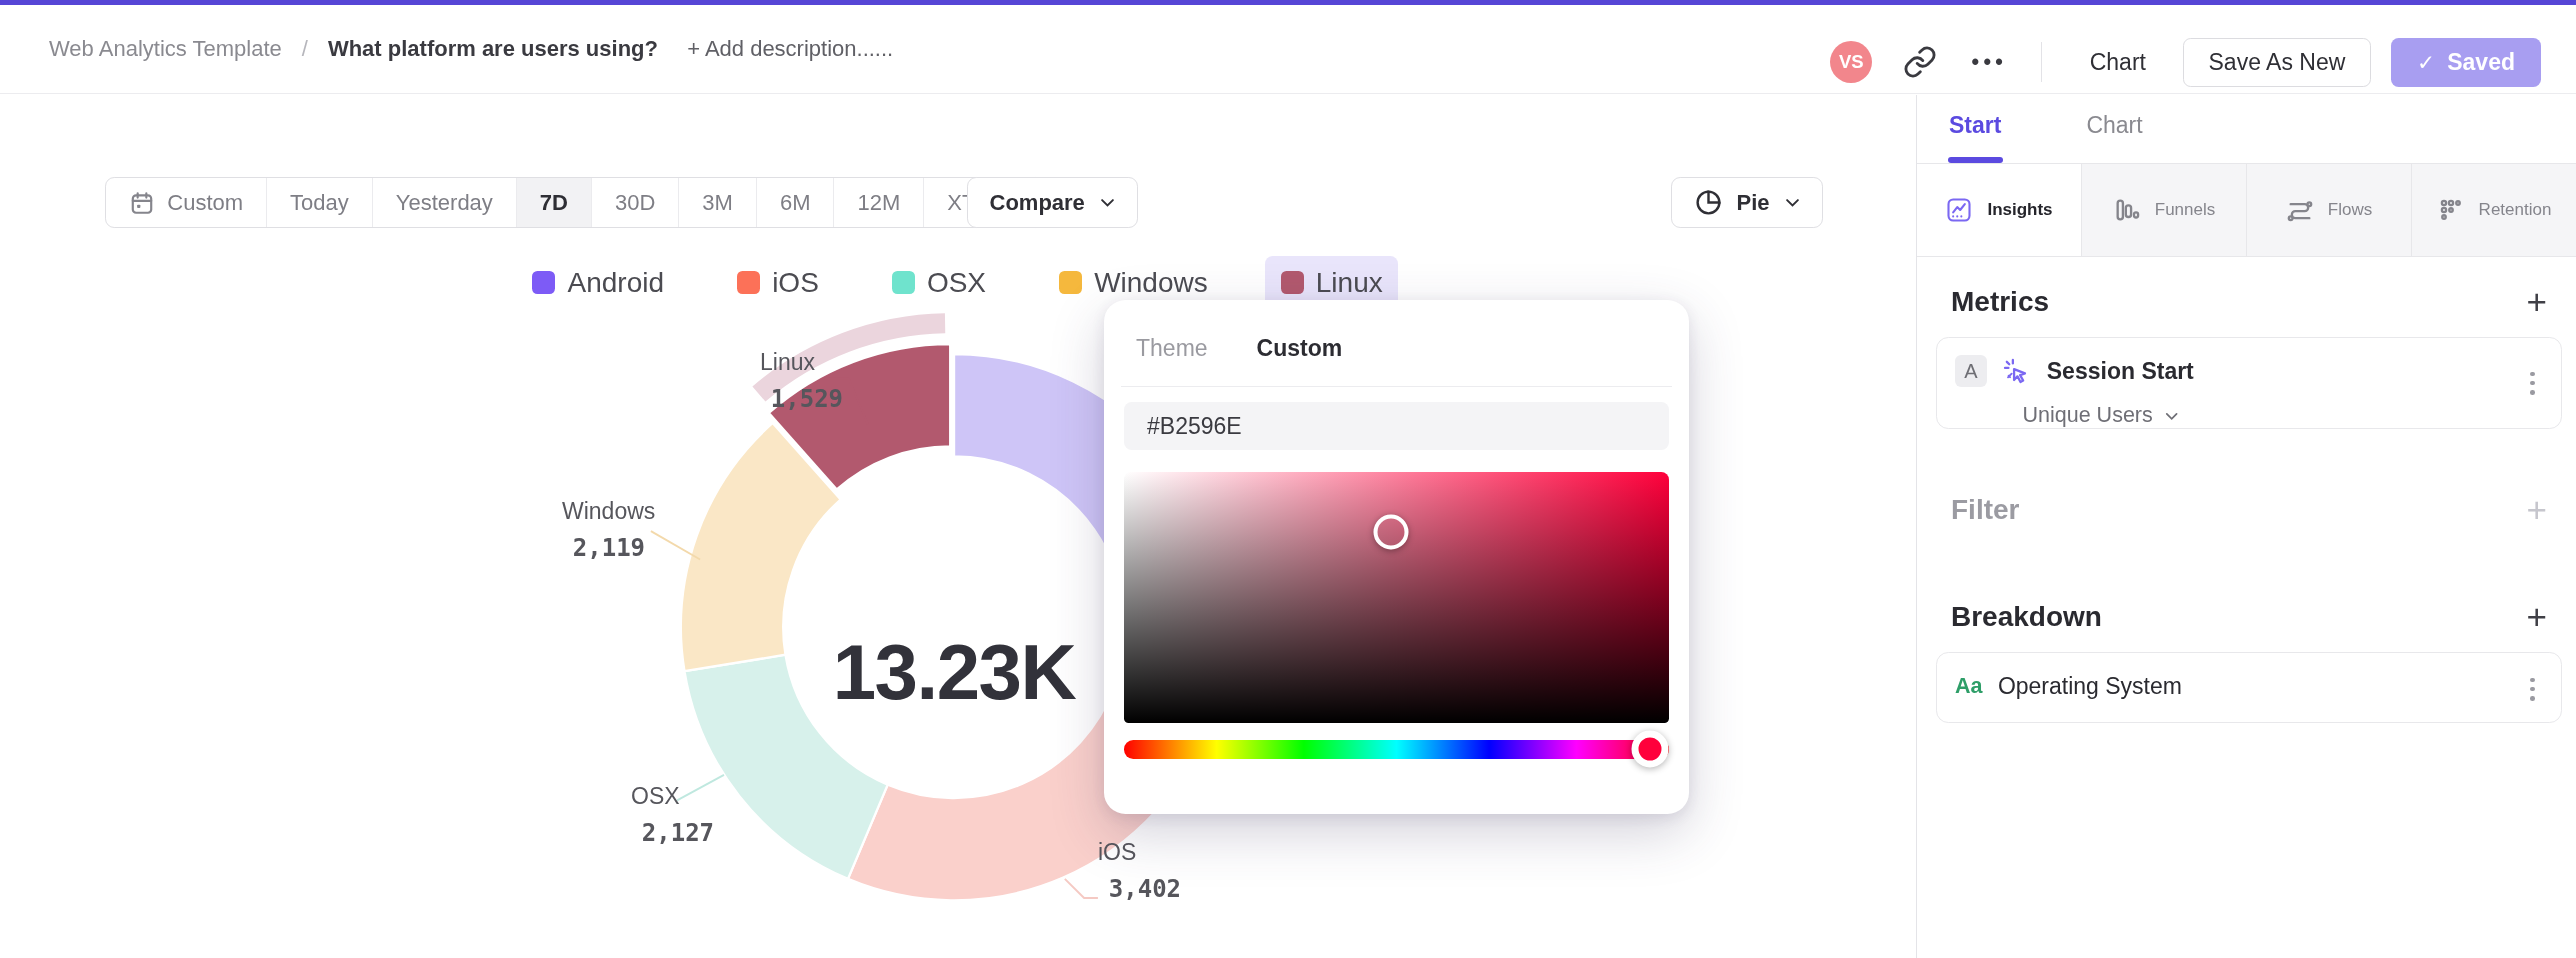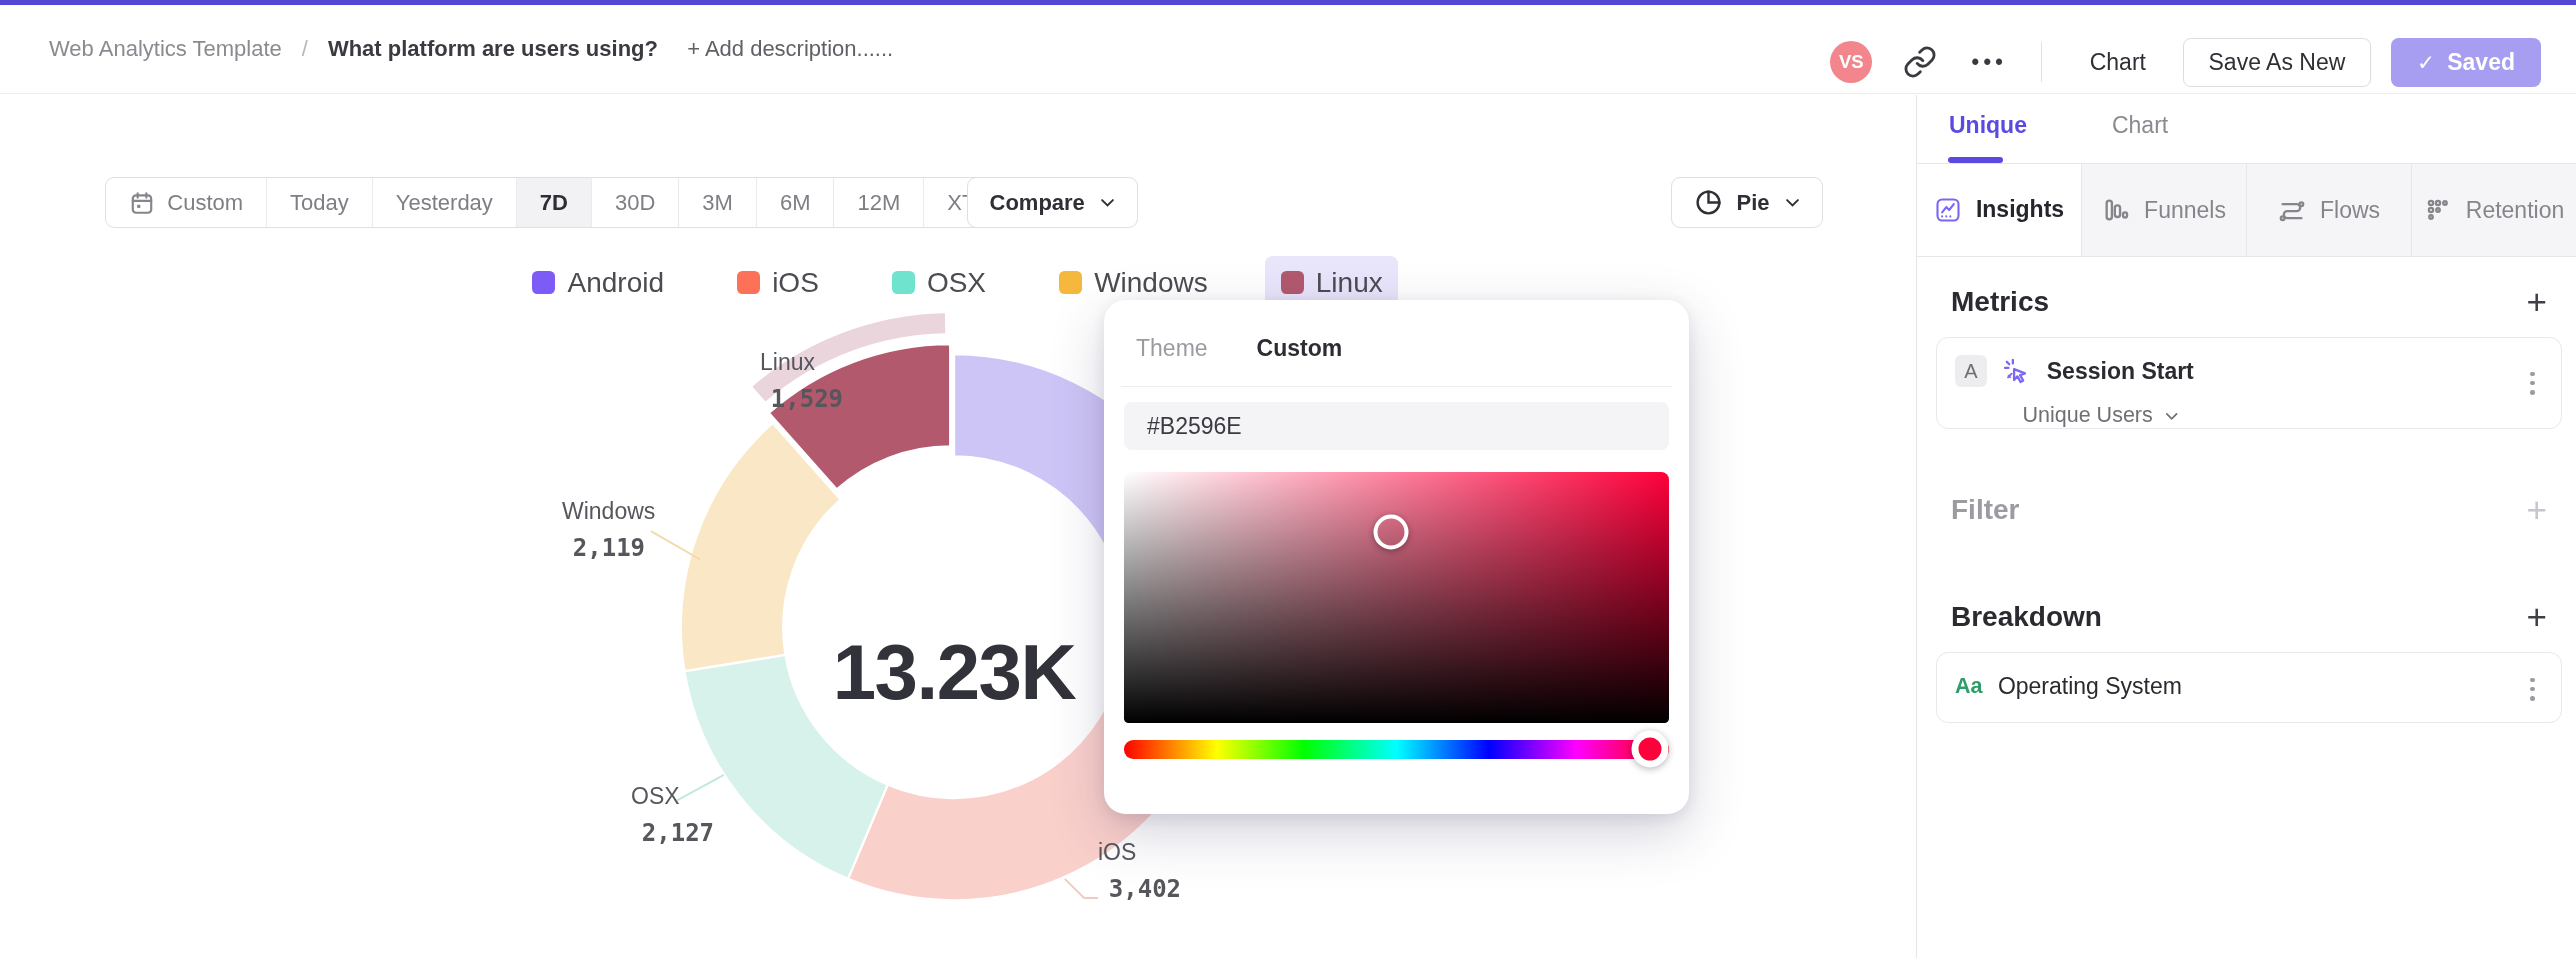--- a/index.html
+++ b/index.html
@@ -75,21 +75,21 @@
     transform: translate(-50%,-50%); box-shadow: 0 1.5px 7.7px rgba(0,0,0,.3); box-sizing: content-box; }
 
   
   .panel { position: absolute; left: 1916px; top: 95px; right: 0; bottom: 0; background: #fff; border-left: 0.8px solid #e4e4e8; }
   .panel-tabs { position: absolute; left: 32px; top: 17px; display: flex; gap: 85px; font-size: 23px; }
   .panel-tab { cursor: pointer; color: #8a8a90; }
   .panel-tab.active { color: #5b4ae0; font-weight: 600; }
   .panel-tab-underline { position: absolute; left: 31px; top: 62px; width: 55px; height: 6.2px; border-radius: 3.1px; background: #5b4ae0; }
   .view-tabs { position: absolute; left: 0; right: 0; top: 68px; height: 94px; display: flex;
     border-top: 0.8px solid #e7e7ea; border-bottom: 0.8px solid #e7e7ea; overflow: hidden; }
-  .view-tab { flex: 1 1 0; display: flex; align-items: center; justify-content: center; gap: 14px; font-size: 23px;
+  .view-tab { flex: 1 1 0; display: flex; align-items: center; justify-content: center; gap: 14px; font-size: 17px;
     color: #85858c; background: #f5f5f7; border-right: 0.8px solid #e7e7ea; cursor: pointer; white-space: nowrap; }
   .view-tab:last-child { border-right: none; }
   .view-tab.active { background: #fff; color: #25252b; font-weight: 700; border-bottom: 1.5px solid #fff; margin-bottom: -0.8px; }
   .section-head { position: absolute; left: 34px; right: 29px; display: flex; justify-content: space-between; align-items: center; }
   .section-title { font-size: 28px; font-weight: 700; color: #2a2a30; }
   .section-title.muted { color: #9b9ba2; font-weight: 600; }
   .plus { font-size: 35px; font-weight: 300; color: #3f3f46; cursor: pointer; line-height: 1; }
   .plus.muted { color: #c6c6cd; }
   .card { position: absolute; left: 18.5px; right: 14px; background: #fff; border: 0.8px solid #e8e8eb; border-radius: 12.3px; }
   .metric-row1 { position: absolute; left: 18.5px; top: 17px; display: flex; align-items: center; gap: 15.4px; }
@@ -248,21 +248,21 @@
         <div class="sv-cursor" id="sv-cursor" style="left: 49%; top: 24%;"></div>
       </div>
       <div class="hue-track">
         <div class="hue-handle" id="hue-handle" style="left: 96.5%; background: rgb(255, 0, 59);"></div>
       </div>
     </div>
   </div>
 
   <div class="panel">
     <div class="panel-tabs">
-      <span class="panel-tab active">Unique</span>
+      <span class="panel-tab active">Start</span>
       <span class="panel-tab">Chart</span>
     </div>
     <div class="panel-tab-underline"></div>
 
     <div class="view-tabs">
       <div class="view-tab active">
         <svg class="glyph" width="28" height="28" viewBox="0 0 24 24" fill="none" stroke="#7b68f2" stroke-width="1.8" stroke-linecap="round" stroke-linejoin="round">
           <rect x="3" y="3" width="18" height="18" rx="4"></rect>
             <polyline points="7,14 10.5,9.5 13,12 17,7"></polyline>
           <circle cx="7" cy="17.5" r="0.9" fill="#7b68f2" stroke="none"></circle>

